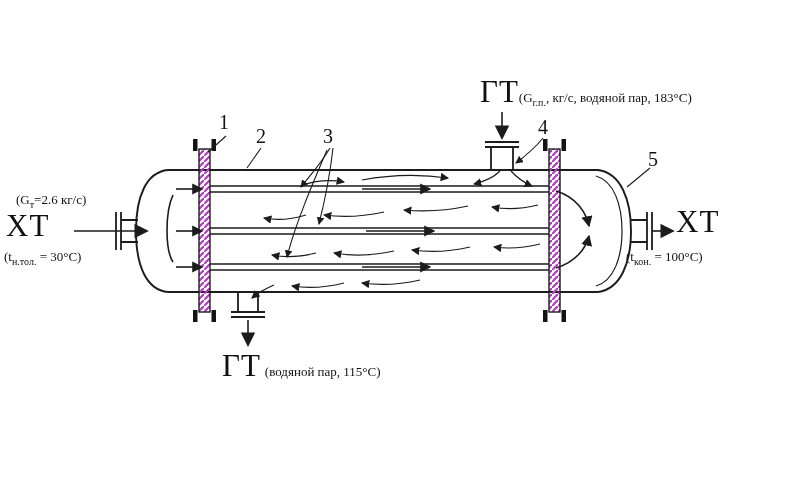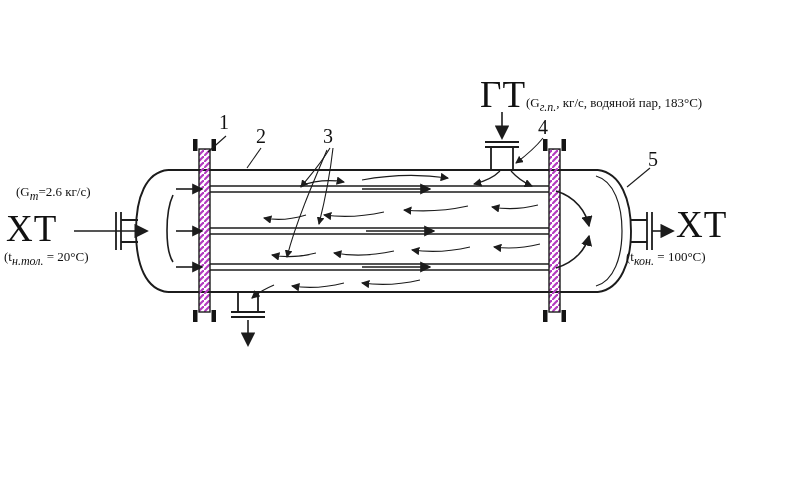--- a/index.html
+++ b/index.html
@@ -4,23 +4,23 @@
 <style>
   html,body { margin:0; padding:0; background:#ffffff; }
   .canvas {
     position:relative; width:800px; height:504px; background:#ffffff;
     font-family:"Liberation Serif", serif; color:#111; overflow:hidden;
   }
   svg.art { position:absolute; left:0; top:0; }
   .stroke { stroke: var(--line,#1c1c1c); fill:none; }
   .hatchline { stroke: var(--sheet,#b43bc0); }
   .lbl { position:absolute; white-space:nowrap; }
-  .big   { font-size:37px; line-height:1.05; letter-spacing:1px; }
+  .big   { font-size:31px; line-height:1.05; letter-spacing:1px; }
   .small { font-size:13px; }
-  .small sub, sub.ss { font-size:12px;font-style:italic; }
+  .small sub, sub.ss { font-size:10px; }
   .callout { position:absolute; font-size:20px; line-height:1; }
 </style>
 </head>
 <body>
 
 <div class="canvas">
 
   <svg class="art" width="800" height="504" viewBox="0 0 800 504">
     <defs>
       <pattern id="hatch" patternUnits="userSpaceOnUse" width="6" height="6">
@@ -118,27 +118,31 @@
   <div class="callout" style="left:219px; top:112px;">1</div>
   <div class="callout" style="left:256px; top:126px;">2</div>
   <div class="callout" style="left:323px; top:126px;">3</div>
   <div class="callout" style="left:538px; top:117px;">4</div>
   <div class="callout" style="left:648px; top:149px;">5</div>
 
   <div class="lbl" style="left:480px; top:76px;">
     <span class="big">ГТ</span><span class="small"><span>(G</span><sub class="ss">г.п.</sub><span>, кг/с, водяной пар, 183°С)</span></span>
   </div>
 
-  <div class="lbl small" style="left:16px; top:184px;text-align:right;">
+  <div class="lbl small" style="left:16px; top:192px;text-align:right;">
     <span>(G</span><sub class="ss">т</sub><span>=2.6 кг/с)</span>
   </div>
   <div class="lbl big" style="left:6px; top:210px;">ХТ</div>
   <div class="lbl small" style="left:4px; top:249px;">
-    <span>(t</span><sub class="ss">н.тол.</sub><span> = 20°С)</span>
+    <span>(t</span><sub class="ss">н.тол.</sub><span> = 30°С)</span>
   </div>
 
   <div class="lbl big" style="left:676px; top:206px;">ХТ</div>
   <div class="lbl small" style="left:626px; top:249px;">
     <span>(t</span><sub class="ss">кон.</sub><span> = 100°С)</span>
   </div>
 
+  <div class="lbl" style="left:222px; top:350px;">
+    <span class="big">ГТ</span>
+    <span class="small">(водяной пар, 115°С)</span>
+  </div>
 
 </div>
 
 </body></html>

